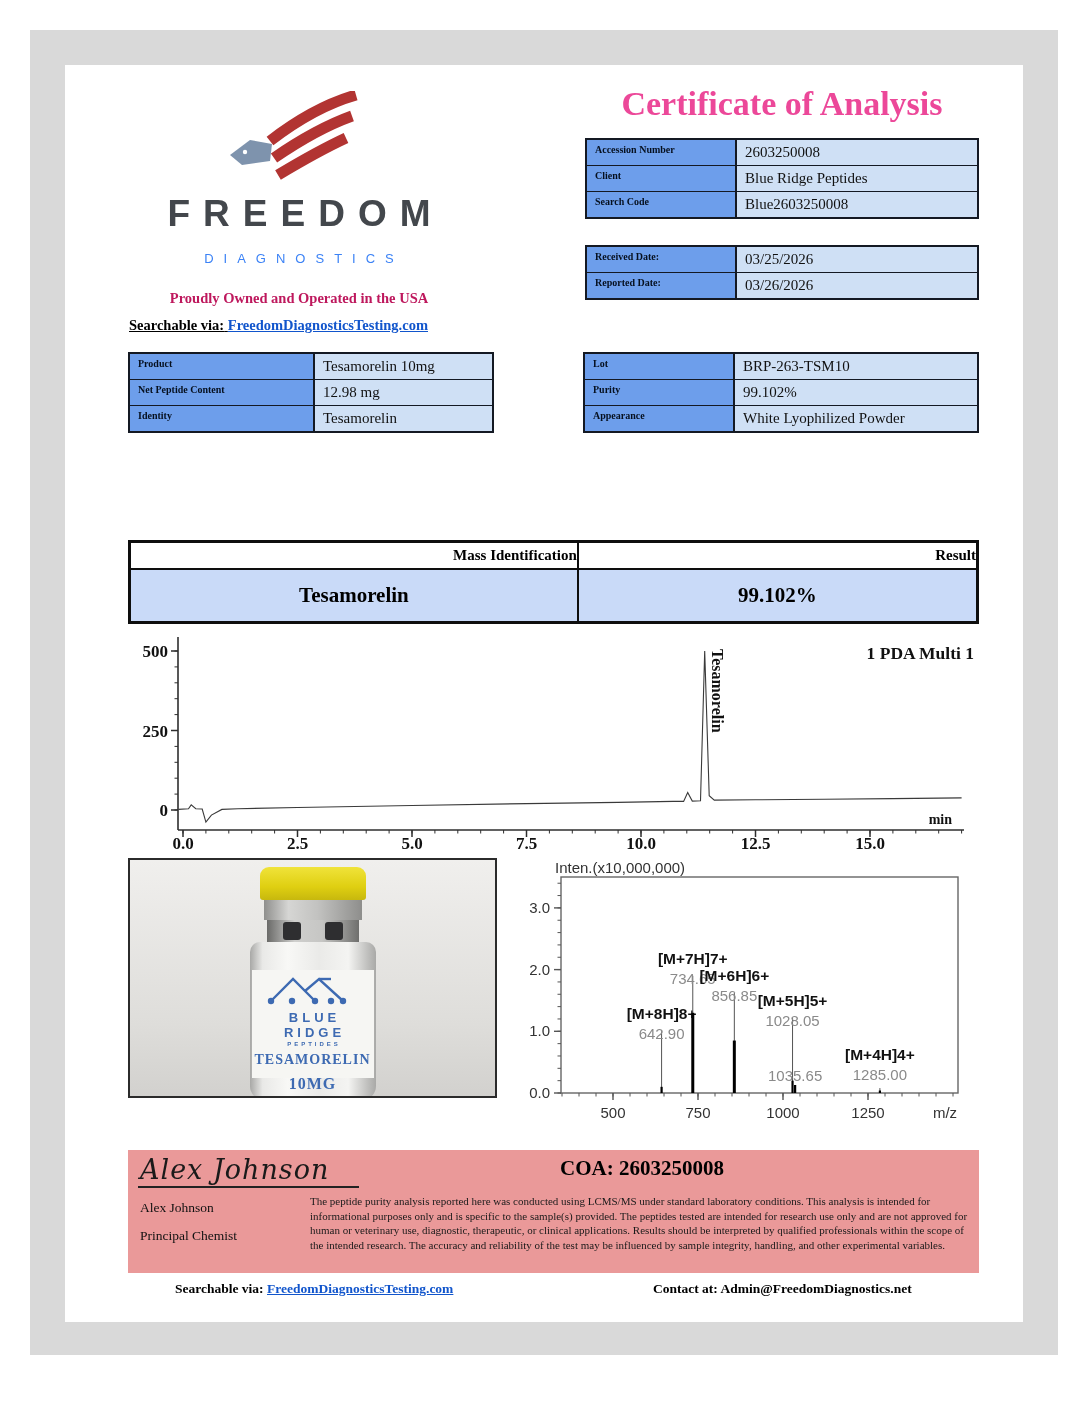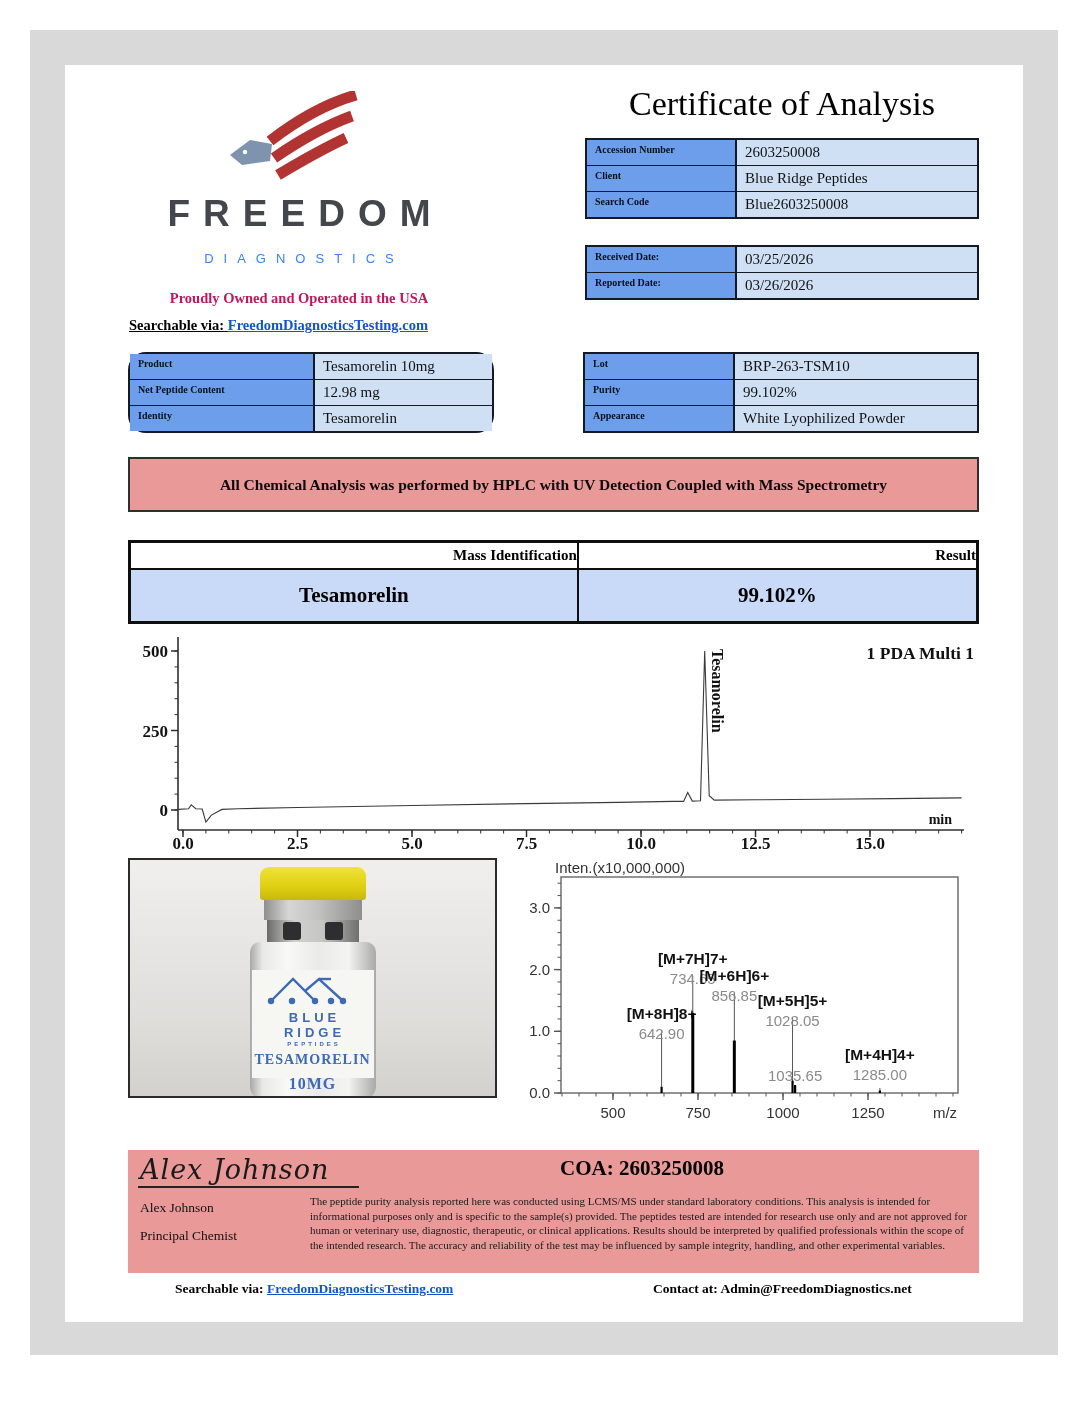--- a/index.html
+++ b/index.html
@@ -10,30 +10,30 @@
 
   
   .logo-col { position: absolute; left: 64px; top: 26px; width: 340px; text-align: center; }
   .eagle { display: block; margin: 0 auto; }
   .brand-name { font-family: "Liberation Sans", sans-serif; font-weight: bold; font-size: 37px; letter-spacing: 13px; padding-left: 13px; color: #43474c; margin-top: 0px; }
   .brand-sub { font-family: "Liberation Sans", sans-serif; font-weight: 400; font-size: 13px; letter-spacing: 10px; padding-left: 10px; color: #3b82f6; margin-top: 16px; }
   .tagline { font-size: 14.5px; font-weight: bold; color: #be185d; margin-top: 24px; }
   .searchable { font-size: 14.5px; font-weight: bold; text-align: left; margin-top: 10px; text-decoration: underline; }
   .searchable a, .blink { color: #1155cc; text-decoration: underline; cursor: pointer; }
 
-  .doc-title { position: absolute; left: 520px; top: 20px; width: 394px; text-align: center; font-size: 34px; font-weight: normal; color: #000000; }
+  .doc-title { position: absolute; left: 520px; top: 20px; width: 394px; text-align: center; font-size: 34px; font-weight: bold; color: #ec4899; }
 
   
   .kv-table { position: absolute; display: grid; border: 2px solid #141923; background: #141923; grid-row-gap: 1px; }
   .kv-row { display: grid; grid-template-columns: var(--c1) 1fr; grid-column-gap: 2px; background: #141923; }
   .kv-label { background: #6d9eeb; font-weight: bold; font-size: 10px; padding: 4px 8px; color: #06101f; }
   .kv-value { background: #cfe0f5; font-size: 15px; padding: 4px 8px; color: #111; }
   #info-table  { left: 520px; top: 73px;  width: 394px; --c1: 148px; }
   #date-table  { left: 520px; top: 180px; width: 394px; --c1: 148px; }
-  #product-table { left: 63px; top: 287px; width: 366px; border-radius: 18px; --c1: 183px; }
+  #product-table { left: 63px; top: 287px; width: 366px; --c1: 183px; }
   #lot-table   { left: 518px; top: 287px; width: 396px; --c1: 148px; }
 
   .banner { position: absolute; left: 63px; top: 392px; width: 851px; height: 55px; background: #ea9999; border: 2px solid #2f2f2f; display: flex; align-items: center; justify-content: center; font-weight: bold; font-size: 15.5px; color: #0c0c0c; }
 
   .mass-table { position: absolute; left: 63px; top: 475px; width: 851px; border: 3px solid #0e0e0e; }
   .mass-head, .mass-body { display: grid; grid-template-columns: 53% 47%; }
   .mass-head > div { background: #ffffff; font-weight: bold; font-size: 15px; text-align: right; padding: 4px 0; border-bottom: 2px solid #0e0e0e; }
   .mass-head > div:first-child { border-right: 2px solid #0e0e0e; }
   .mass-body > div { background: #c9daf8; font-weight: bold; font-size: 21px; text-align: center; padding: 13px 0; }
   .mass-body > div:first-child { border-right: 2px solid #0e0e0e; }
@@ -149,21 +149,20 @@
       <div class="kv-row">
         <div class="kv-label">Purity</div>
         <div class="kv-value">99.102%</div>
       </div>
       <div class="kv-row">
         <div class="kv-label">Appearance</div>
         <div class="kv-value">White Lyophilized Powder</div>
       </div>
     </div>
 
-    <div class="banner">All Chemical Analysis was performed by HPLC with UV Detection Coupled with Mass Spectrometry</div>
 
     <div class="mass-table">
       <div class="mass-head">
         <div>Mass Identification</div>
         <div>Result</div>
       </div>
       <div class="mass-body">
         <div>Tesamorelin</div>
         <div>99.102%</div>
       </div>

